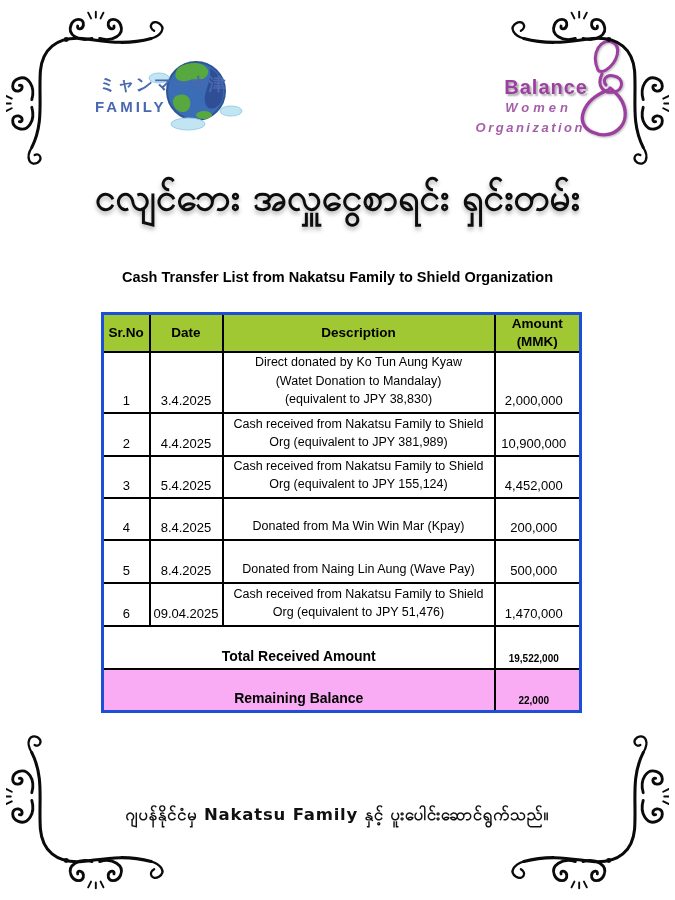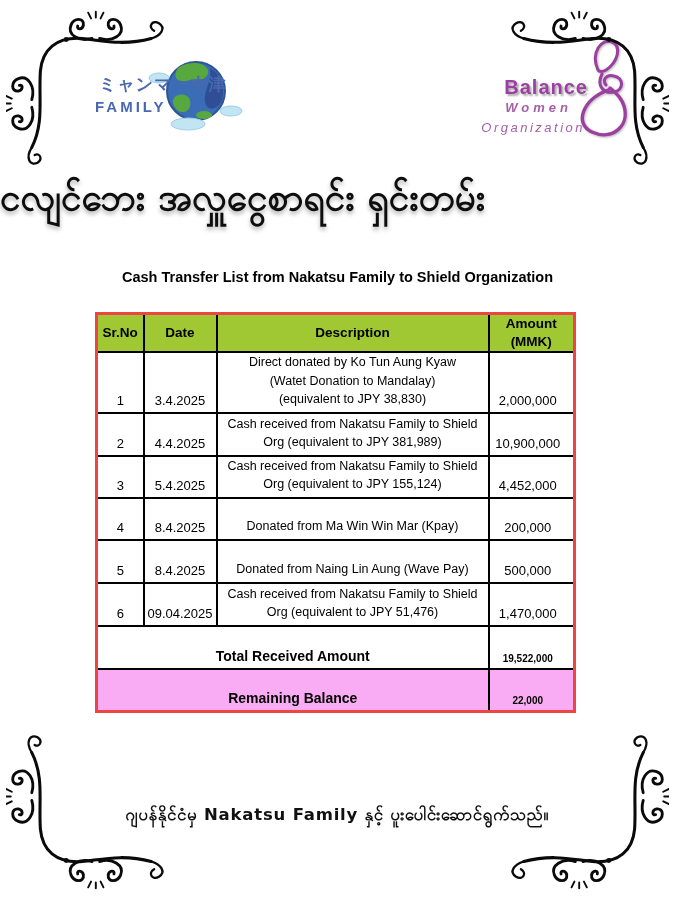--- a/index.html
+++ b/index.html
@@ -46,46 +46,46 @@
     text-shadow:2px 2px 2px #ababab;
     white-space:nowrap; z-index:2;
   }
   .logo-right .women {
     position:absolute; right:68px; top:64px;
     font-style:italic; font-weight:bold; font-size:13px; letter-spacing:4px;
     color:var(--logo-purple-light); white-space:nowrap;
   }
   .logo-right .org {
     position:absolute; right:55px; top:84px;
-    font-style:italic; font-weight:normal; font-size:13px; letter-spacing:2.5px;
+    font-style:italic; font-weight:bold; font-size:13px; letter-spacing:2.5px;
     color:var(--logo-purple-light); white-space:nowrap;
   }
 
   
   .main-title {
     position:absolute; top:162px; left:0; width:100%;
-    text-align:left;
+    text-align:center;
     font-family:"DejaVu Sans", sans-serif;
     font-size:37px; font-weight:bold; line-height:72px;
     color:#0d0d0d;
     text-shadow:0 3px 4px rgba(0,0,0,0.30);
     white-space:nowrap;
   }
   .subtitle {
     position:absolute; top:269px; left:0; width:100%;
     text-align:center;
     font-size:14.5px; font-weight:bold; color:#000;
   }
 
   
   table.cash {
-    position:absolute; left:95px; top:312px;
+    position:absolute; left:101px; top:312px;
     width:478px;
     border-collapse:collapse;
-    border:3px solid #ef4444;
+    border:3px solid #1d4ed8;
     table-layout:fixed;
     font-size:13px;
   }
   table.cash th, table.cash td { border:2px solid #000; }
   table.cash th {
     background:var(--header-green);
     font-size:13.5px; font-weight:bold;
     text-align:center; vertical-align:middle;
     white-space:pre-line; line-height:1.35;
   }

